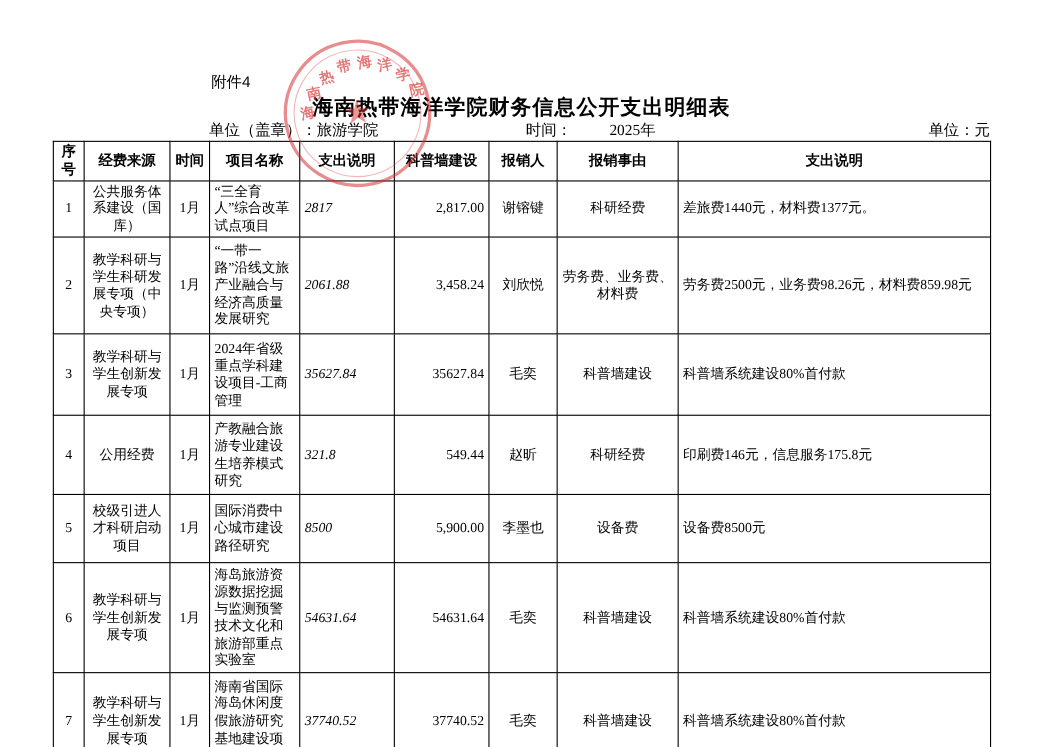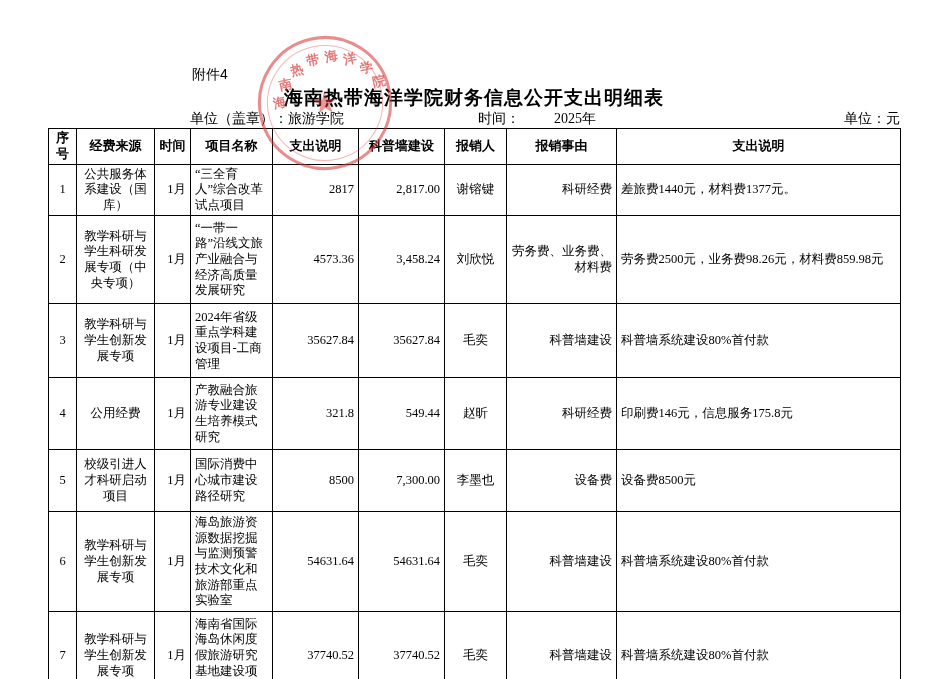--- a/index.html
+++ b/index.html
@@ -147,26 +147,26 @@
   col.c-time { width: 36px; }
   col.c-proj { width: 82px; }
   col.c-month { width: 86px; }
   col.c-amount { width: 86px; }
   col.c-person { width: 62px; }
   col.c-reason { width: 110px; }
   col.c-note { width: 284px; }
 
   td.seq { text-align: center; }
   td.src { text-align: center; }
-  td.time { text-align: right; }
+  td.time { text-align: center; }
   td.proj { text-align: left; margin-top: 20px; }
-  td.month { text-align: right; padding-right: 8px; }
+  td.month { padding-right: 8px; font-style: italic; }
   td.amount { text-align: right; padding-right: 8px; }
   td.person { text-align: center; font-family: Liberation Serif, serif; }
-  td.reason { text-align: right; padding-left: 6px; }
+  td.reason { text-align: center; padding-left: 6px; }
   td.note { text-align: left; padding-left: 6px; }
   tr.data-row { height: 64px; }
   tr.r0 { height: 50px; }
   tr.r1 { height: 88px; }
   tr.r2 { height: 74px; }
   tr.r3 { height: 72px; }
   tr.r4 { height: 62px; }
   tr.r5 { height: 100px; }
   tr.r6 { height: 88px; }
 </style>
@@ -237,21 +237,21 @@
         <td class="amount">2,817.00</td>
         <td class="person">谢镕键</td>
         <td class="reason">科研经费</td>
         <td class="note">差旅费1440元，材料费1377元。</td>
       </tr>
       <tr class="data-row r1">
         <td class="seq">2</td>
         <td class="src">教学科研与学生科研发展专项（中央专项）</td>
         <td class="time">1月</td>
         <td class="proj">“一带一路”沿线文旅产业融合与经济高质量发展研究</td>
-        <td class="month">4573.36</td>
+        <td class="month">2061.88</td>
         <td class="amount">3,458.24</td>
         <td class="person">刘欣悦</td>
         <td class="reason">劳务费、业务费、材料费</td>
         <td class="note">劳务费2500元，业务费98.26元，材料费859.98元</td>
       </tr>
       <tr class="data-row r2">
         <td class="seq">3</td>
         <td class="src">教学科研与学生创新发展专项</td>
         <td class="time">1月</td>
         <td class="proj">2024年省级重点学科建设项目-工商管理</td>
@@ -271,21 +271,21 @@
         <td class="person">赵昕</td>
         <td class="reason">科研经费</td>
         <td class="note">印刷费146元，信息服务175.8元</td>
       </tr>
       <tr class="data-row r4">
         <td class="seq">5</td>
         <td class="src">校级引进人才科研启动项目</td>
         <td class="time">1月</td>
         <td class="proj">国际消费中心城市建设路径研究</td>
         <td class="month">8500</td>
-        <td class="amount">7,300.00</td>
+        <td class="amount">5,900.00</td>
         <td class="person">李墨也</td>
         <td class="reason">设备费</td>
         <td class="note">设备费8500元</td>
       </tr>
       <tr class="data-row r5">
         <td class="seq">6</td>
         <td class="src">教学科研与学生创新发展专项</td>
         <td class="time">1月</td>
         <td class="proj">海岛旅游资源数据挖掘与监测预警技术文化和旅游部重点实验室</td>
         <td class="month">54631.64</td>

